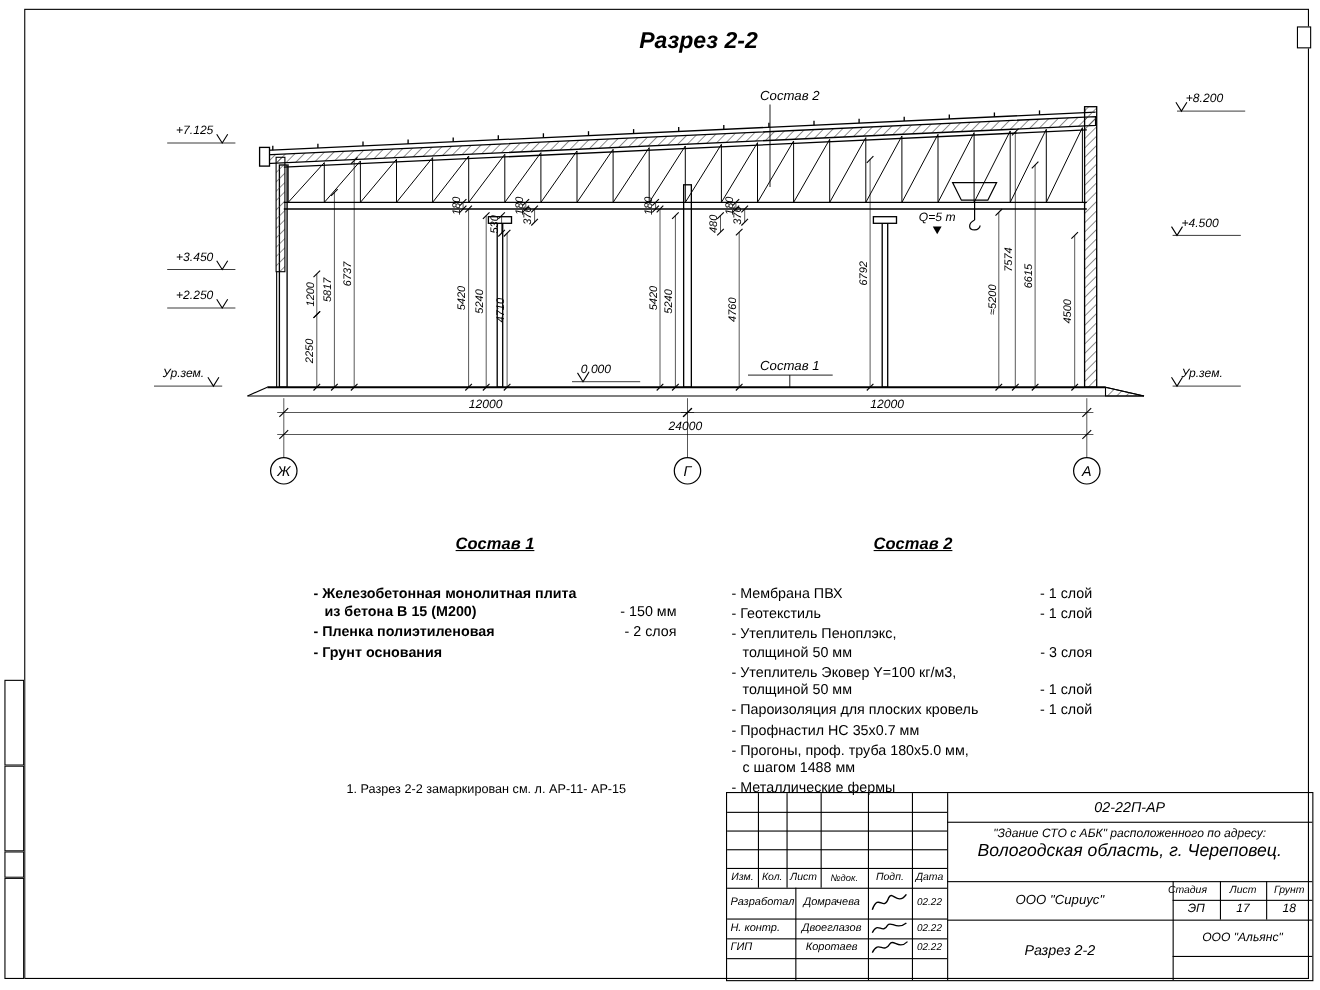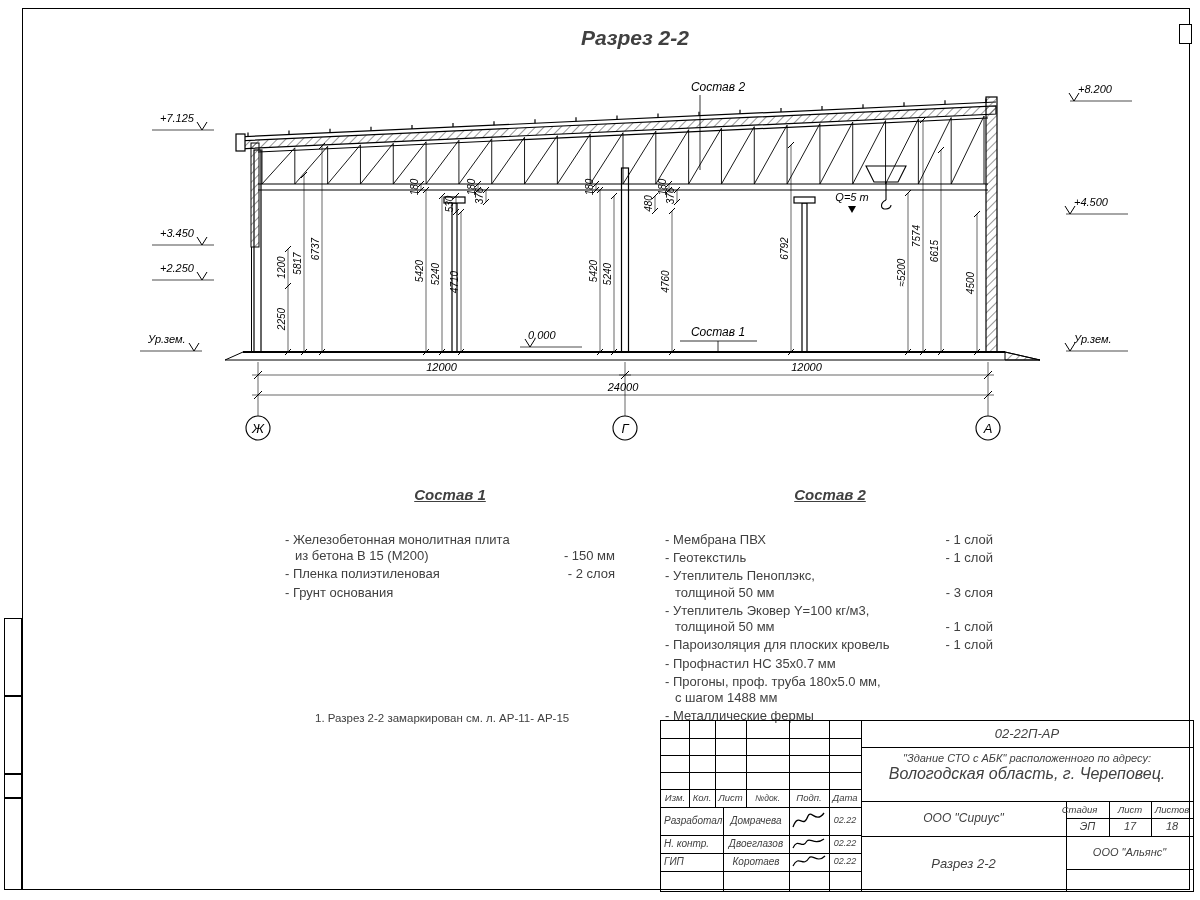--- a/index.html
+++ b/index.html
@@ -1,31 +1,31 @@
 <!DOCTYPE html>
 <html><head>
 <meta charset="utf-8">
 <style>
   html,body{margin:0;padding:0;background:#e8e8e8;}
-  .page{position:relative;width:1200px;height:900px;background:#fff;color:#404040;
+  .page{position:relative;width:1200px;height:900px;background:#fff;color:#000000;
         font-family:"Liberation Sans",sans-serif;overflow:hidden;}
   .frame{position:absolute;left:22px;top:8px;width:1168px;height:882px;border:1.6px solid #000;box-sizing:border-box;}
   .edge-box{position:absolute;border:1.2px solid #000;box-sizing:border-box;background:#fff;}
   .title{position:absolute;left:150px;top:26px;width:970px;text-align:center;
          font-size:21px;font-weight:bold;font-style:italic;}
   #sec{position:absolute;left:130px;top:70px;}
   #sec text{font-family:"Liberation Sans",sans-serif;font-style:italic;fill:#000;stroke:none;}
   .spec{position:absolute;top:486px;font-size:13px;line-height:1.25;}
   .spec-title{text-align:center;font-style:italic;font-weight:bold;font-size:15px;
               text-decoration:underline;margin-bottom:27px;}
   .item{display:flex;align-items:flex-end;margin-bottom:2px;}
   .itext{flex:0 0 auto;}
   .itext .l2{padding-left:10px;}
   .ival{padding-left:6px;text-align:right;}
-  .spec1 .itext{width:250px;} .spec1 .ival{width:74px;}
+  .spec1 .itext{width:250px;font-weight:bold;} .spec1 .ival{width:74px;}
   .spec2 .itext{width:252px;} .spec2 .ival{width:70px;}
   .note{position:absolute;left:315px;top:712px;font-size:11.5px;text-align:center;}
   .stamp{position:absolute;left:660px;top:720px;width:532px;height:170px;
          border:1.6px solid #000;box-sizing:content-box;font-style:italic;}
   .hl{position:absolute;height:1px;background:#000;}
   .vl{position:absolute;width:1px;background:#000;}
   .sc{position:absolute;display:flex;align-items:center;justify-content:center;
       font-size:10px;text-align:center;line-height:1.05;}
   .sc.left{justify-content:flex-start;padding-left:3px;box-sizing:border-box;}
   .sig{position:absolute;}
@@ -452,20 +452,20 @@
     <svg class="sig" style="left:129px;top:114px" width="38" height="17">
       <path d="M3,13 C8,2 12,15 17,6 C20,2 25,11 34,4" stroke="#000" stroke-width="1.2" fill="none"></path>
     </svg>
     <svg class="sig" style="left:129px;top:131px" width="38" height="18">
       <path d="M3,14 C9,2 13,16 19,6 C22,1 27,12 35,4" stroke="#000" stroke-width="1.2" fill="none"></path>
     </svg>
 
     <div class="sc" style="left:200px;top:80px;width:205px;height:35px;font-size:12px">ООО "Сириус"</div>
     <div class="sc" style="left:397px;top:80px;width:43px;height:17px;font-size:9.5px">Стадия</div>
     <div class="sc" style="left:448px;top:80px;width:42px;height:17px;font-size:9.5px">Лист</div>
-    <div class="sc" style="left:490px;top:80px;width:42px;height:17px;font-size:9.5px">Листов</div>
+    <div class="sc" style="left:490px;top:80px;width:42px;height:17px;font-size:9.5px">Грунт</div>
     <div class="sc" style="left:405px;top:97px;width:43px;height:18px;font-size:11px">ЭП</div>
     <div class="sc" style="left:448px;top:97px;width:42px;height:18px;font-size:11px">17</div>
     <div class="sc" style="left:490px;top:97px;width:42px;height:18px;font-size:11px">18</div>
     <div class="sc" style="left:200px;top:115px;width:205px;height:55px;font-size:13px">Разрез 2-2</div>
     <div class="sc" style="left:405px;top:115px;width:127px;height:33px;font-size:11px">ООО "Альянс"</div>
   </div>
 </div>
 
 </body></html>

